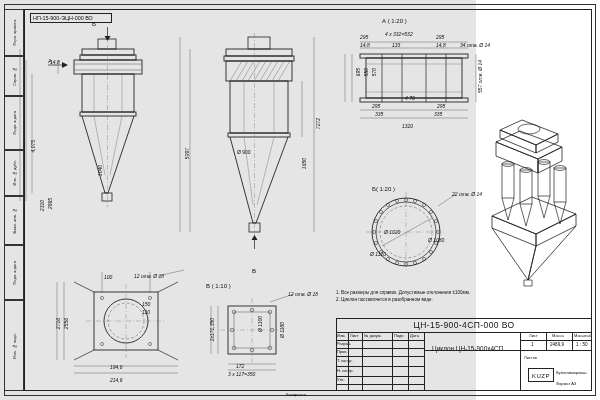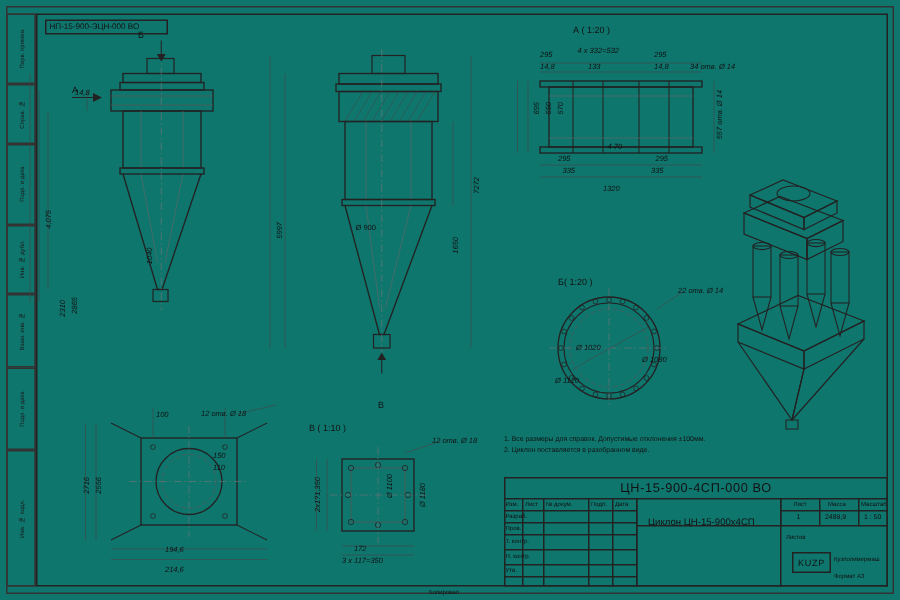--- a/index.html
+++ b/index.html
@@ -1,17 +1,17 @@
 <!DOCTYPE html>
 <html><head>
 <meta charset="utf-8">
 <style>
   html,body{margin:0;padding:0;background:#ffffff;}
   body{width:600px;height:400px;overflow:hidden;font-family:"Liberation Sans",sans-serif;color:#1a1a1a;}
-  #sheet{position:relative;width:600px;height:400px;background:#0f766e;}
+  #sheet{position:relative;width:476px;height:400px;background:#e5e5e5;}
   .frame-outer{position:absolute;left:4px;top:4px;width:592px;height:392px;border:1px solid #333;box-sizing:border-box;}
   .frame-inner{position:absolute;left:24px;top:9px;width:568px;height:382px;border:1.2px solid #222;box-sizing:border-box;}
   .lbl{position:absolute;font-size:5px;line-height:1;white-space:nowrap;color:#111;}
   .lbl.it{font-style:italic;}
   .vert{writing-mode:vertical-rl;transform:rotate(180deg);}
   .ln{position:absolute;background:#222;}
   .hln{height:1px;}
   .vln{width:1px;}
   .box{position:absolute;border:1px solid #222;box-sizing:border-box;}
   svg{position:absolute;overflow:visible;}

